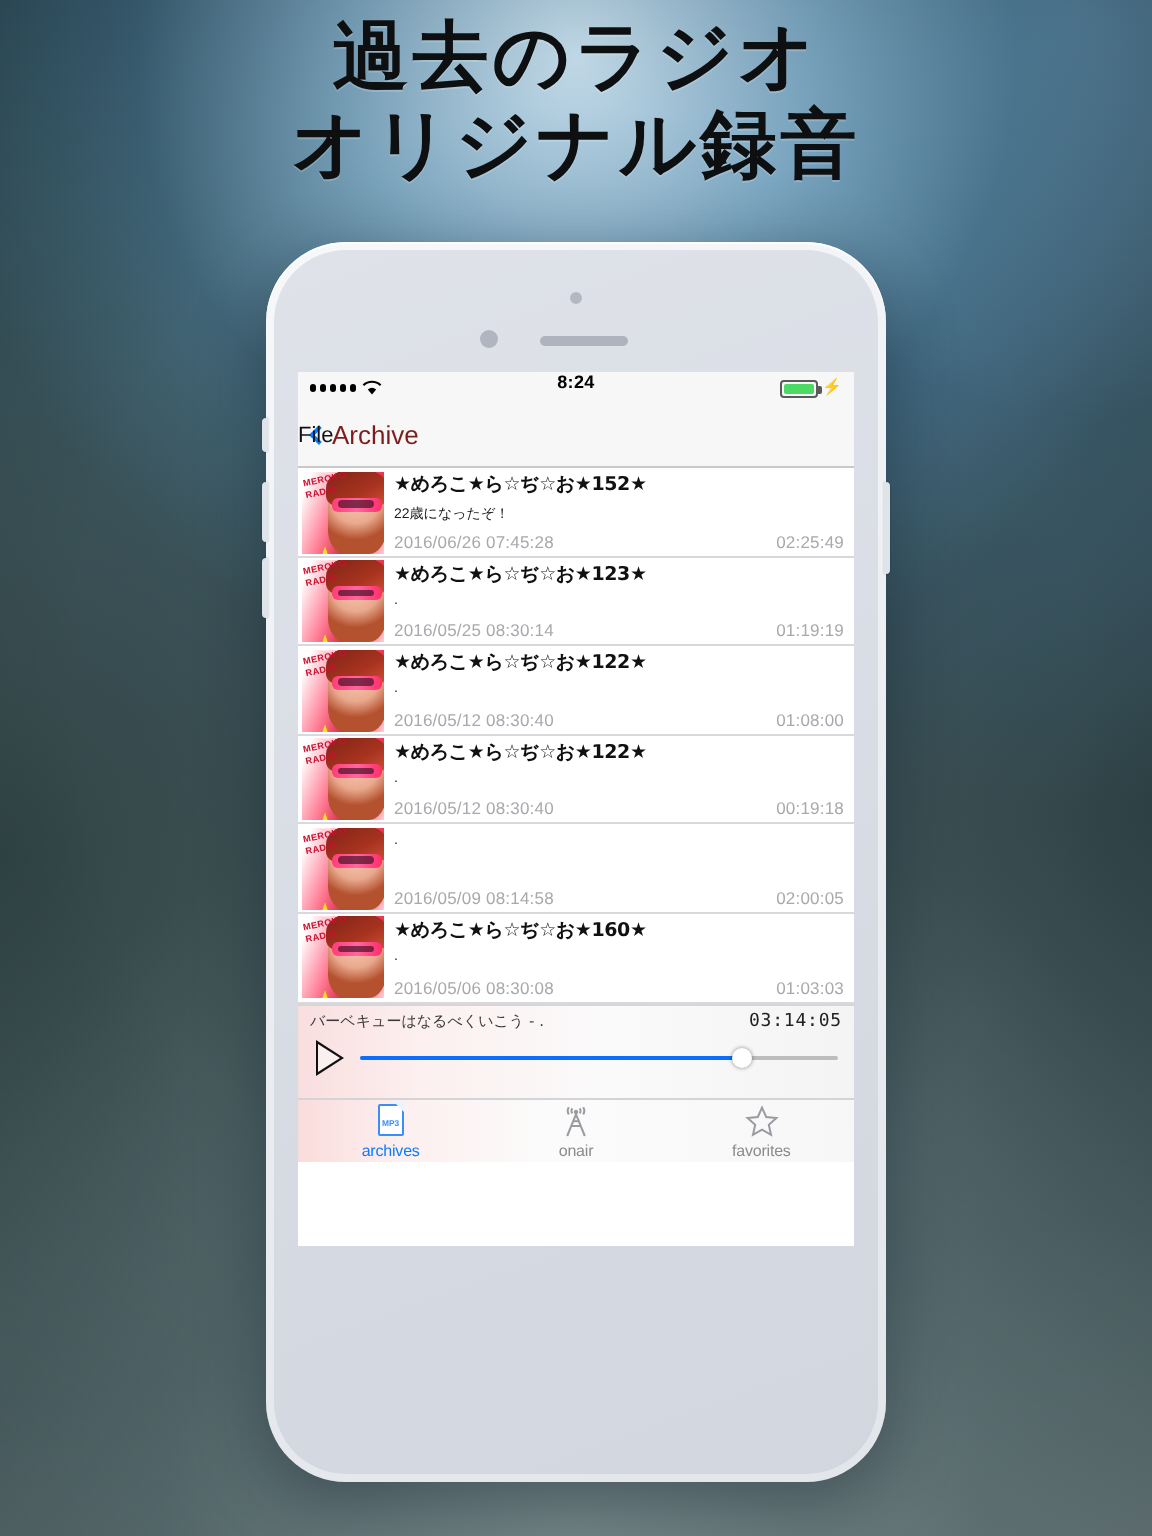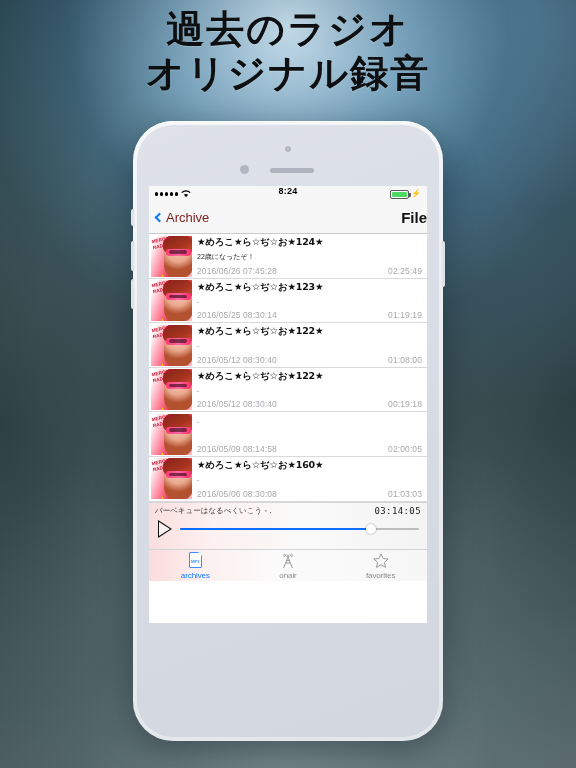--- a/index.html
+++ b/index.html
@@ -106,22 +106,22 @@
     border-bottom:1px solid #c9c9cc;
     display:flex; align-items:center; position:relative;
     padding:0 7px;
   }
   .nav-back { display:flex; align-items:center; gap:2px; color:#7f1d1d; font-size:13px; cursor:pointer; }
   .chev {
     width:7px; height:7px; border-left:2.2px solid #0a7cff; border-bottom:2.2px solid #0a7cff;
     transform:rotate(45deg); display:inline-block; margin-right:1px;
   }
   .nav-title {
-    position:absolute; left:0; right:0; text-align:right;
-    font-size:15px; font-weight:bold; color:#111;
+    position:absolute; left:0; right:0; text-align:left;
+    font-size:11px; font-weight:normal; color:#111;
   }
 
   
   .list { height:268px; overflow:hidden; background:#fff; }
   .row {
     display:flex; height:44.6px; border-bottom:1px solid #d9d9dd;
     background:#fff; position:relative; cursor:pointer;
   }
   .art {
     width:41px; height:41px; margin:1.5px 0 0 2px; flex:0 0 41px;
@@ -305,21 +305,21 @@
         <div class="row">
           <div class="art">
             <div class="wedge"></div>
             <div class="face"></div>
             <div class="hair"></div>
             <div class="glasses"></div>
             <div class="star"></div>
             <div class="brand">MEROKO<br>RADIO</div>
           </div>
           <div class="row-body">
-            <div class="r-title">★めろこ★ら☆ぢ☆お★124★</div>
+            <div class="r-title">★めろこ★ら☆ぢ☆お★152★</div>
             <div class="r-sub">22歳になったぞ！</div>
             <div class="r-foot">
               <span class="r-date">2016/06/26 07:45:28</span>
               <span class="r-dur">02:25:49</span>
             </div>
           </div>
         </div>
         <div class="row">
           <div class="art">
             <div class="wedge"></div>

